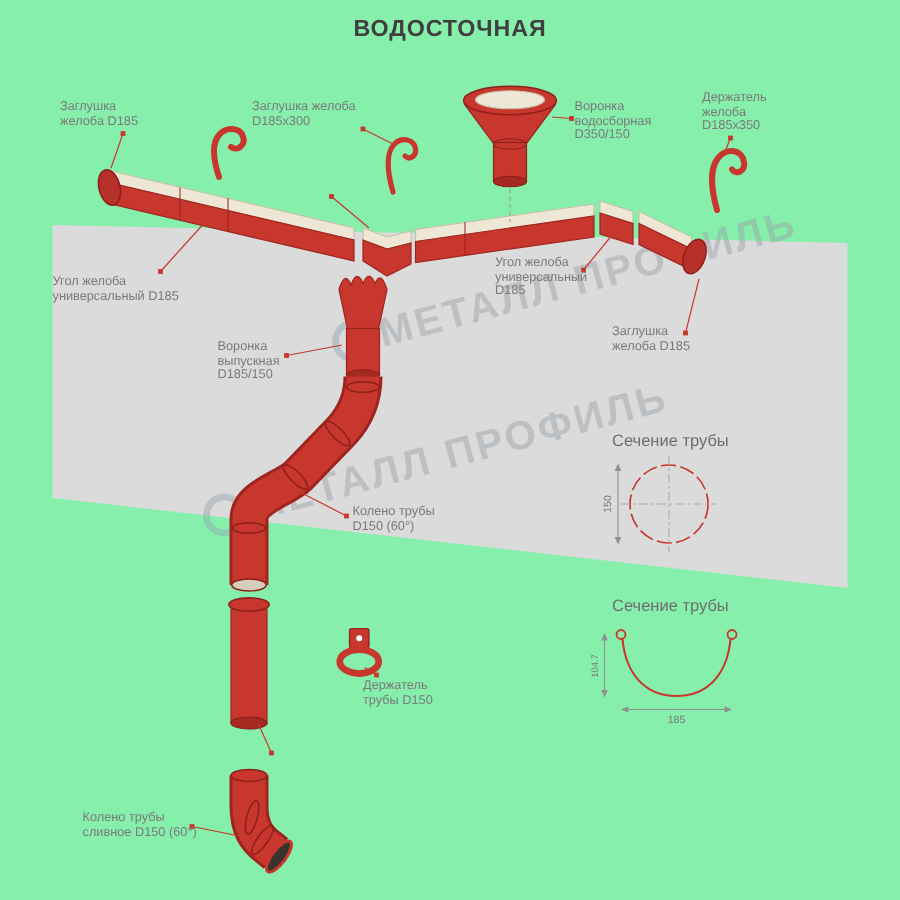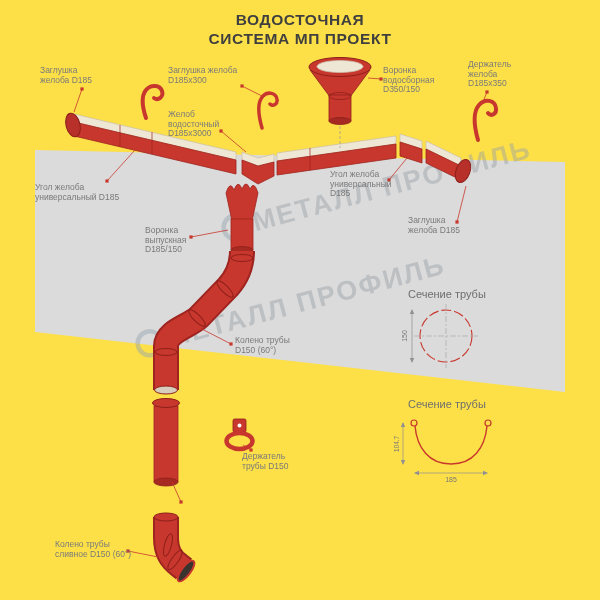--- a/index.html
+++ b/index.html
@@ -1,32 +1,31 @@
 <!DOCTYPE html>
 <html><head>
 <meta charset="utf-8">
 <style>
   html,body{margin:0;padding:0;background:#fff;}
-  .page{position:relative;width:600px;height:600px;background:#fde047;overflow:hidden;
+  .page{position:relative;width:600px;height:600px;background:#86efac;overflow:hidden;
         font-family:"Liberation Sans",sans-serif;}
   .title{position:absolute;top:10px;left:0;right:0;text-align:center;
          font-size:15.5px;font-weight:bold;color:#3F3F3F;letter-spacing:.6px;line-height:19px;}
   .stage{position:absolute;left:0;top:0;width:600px;height:600px;}
   .lbl{position:absolute;font-size:8.5px;line-height:9.5px;color:#7A7A7A;white-space:pre-line;}
   .sec{font-size:11px;color:#6E6E6E;}
   svg text{font-family:"Liberation Sans",sans-serif;}
 </style>
 </head>
 <body>
 
 <div class="page">
 
   <div class="title">
     <div>ВОДОСТОЧНАЯ</div>
-    <div>СИСТЕМА МП ПРОЕКТ</div>
   </div>
 
   <svg class="stage" viewBox="0 0 600 600">
 
     <polygon points="35,150 565,162 565,392 35,332" fill="#DBDBDB"></polygon>
 
     <g opacity="0.45" transform="translate(238,236) rotate(-15)">
       <circle cx="0" cy="-9" r="12" fill="none" stroke="#93A5B1" stroke-width="4.5"></circle>
       <text x="18" y="0" font-size="27" font-weight="bold" fill="#9AA0A6" letter-spacing="2">МЕТАЛЛ ПРОФИЛЬ</text>
     </g>
@@ -178,23 +177,20 @@
   <div class="lbl" style="left:40px;top:66px">Заглушка
 желоба D185</div>
   <div class="lbl" style="left:168px;top:66px">Заглушка желоба
 D185х300</div>
   <div class="lbl" style="left:383px;top:66px">Воронка
 водосборная
 D350/150</div>
   <div class="lbl" style="left:468px;top:60px">Держатель
 желоба
 D185х350</div>
-  <div class="lbl" style="left:168px;top:110px">Желоб
-водосточный
-D185х3000</div>
   <div class="lbl" style="left:35px;top:183px">Угол желоба
 универсальный D185</div>
   <div class="lbl" style="left:330px;top:170px">Угол желоба
 универсальный
 D185</div>
   <div class="lbl" style="left:408px;top:216px">Заглушка
 желоба D185</div>
   <div class="lbl" style="left:145px;top:226px">Воронка
 выпускная
 D185/150</div>

